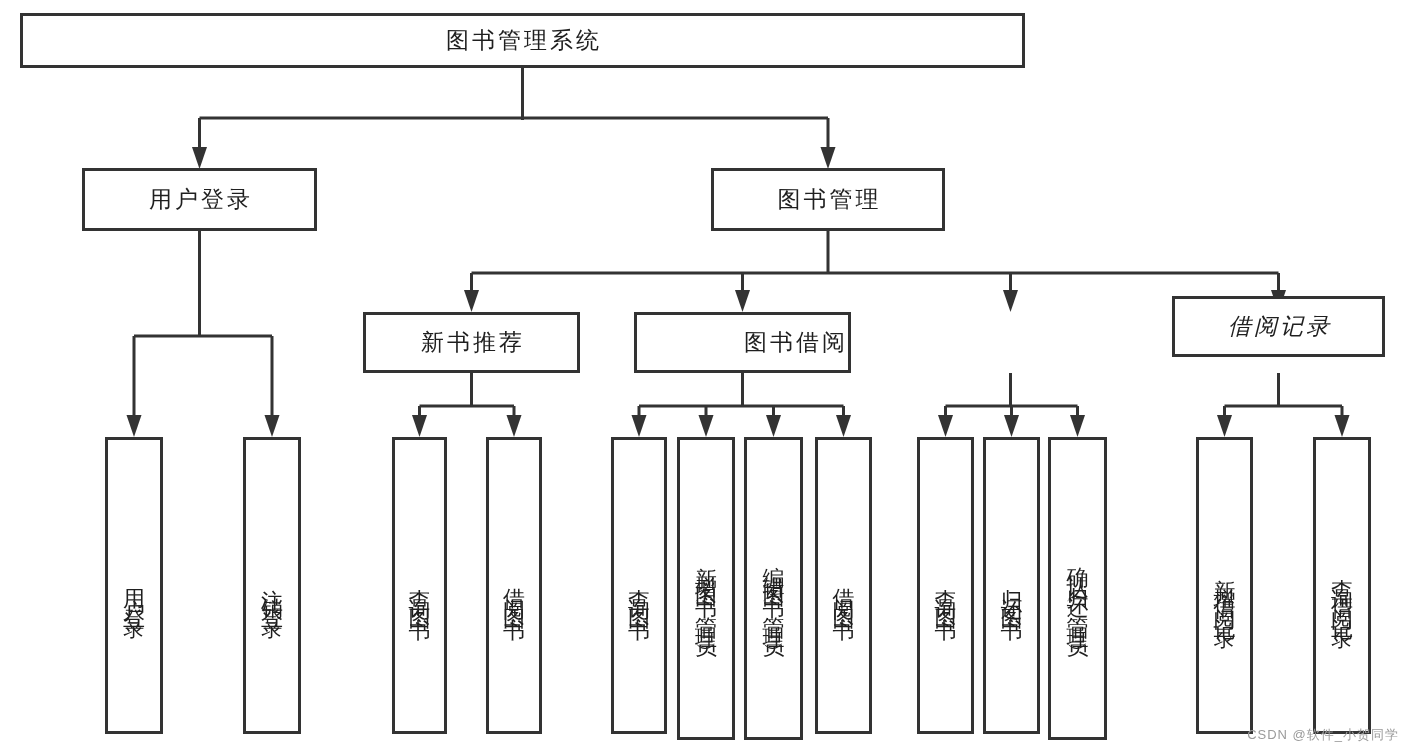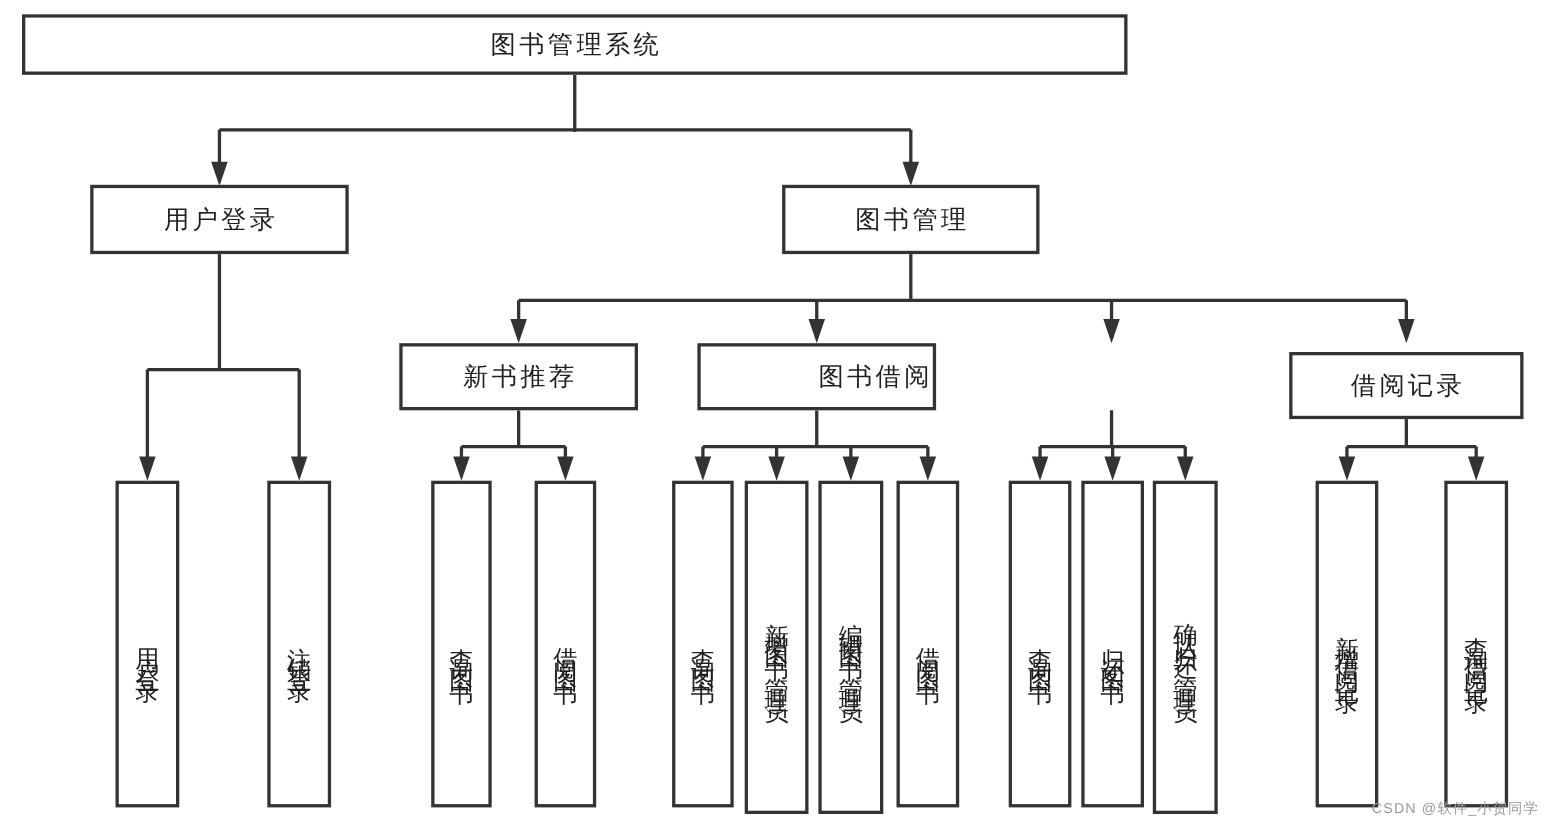--- a/index.html
+++ b/index.html
@@ -47,21 +47,21 @@
   }
 
   
   #b-root { left: 20px;  top: 13px;  width: 1005px; height: 55px; }
   #b-user { left: 82px;  top: 168px; width: 235px;  height: 63px; }
   #b-mgmt { left: 711px; top: 168px; width: 234px;  height: 63px; }
 
   #b-nb { left: 363px;  top: 312px; width: 217px; height: 61px; }
   #b-bw { left: 634px;  top: 312px; width: 217px; height: 61px; justify-content: flex-end; }
   #b-cu { left: 903px;  top: 312px; width: 215px; height: 61px; }
-  #b-rc { left: 1172px; top: 320px; width: 213px; height: 61px; }
+  #b-rc { left: 1172px; top: 296px; width: 213px; height: 61px; font-style: italic; }
 
   #v1  { left: 105px;  top: 437px; width: 58px; height: 297px; }
   #v2  { left: 243px;  top: 437px; width: 58px; height: 297px; }
   #v3  { left: 392px;  top: 437px; width: 55px; height: 297px; }
   #v4  { left: 486px;  top: 437px; width: 56px; height: 297px; }
   #v5  { left: 611px;  top: 437px; width: 56px; height: 297px; }
   #v6  { left: 677px;  top: 437px; width: 58px; height: 303px; }
   #v7  { left: 744px;  top: 437px; width: 59px; height: 303px; }
   #v8  { left: 815px;  top: 437px; width: 57px; height: 297px; }
   #v9  { left: 917px;  top: 437px; width: 57px; height: 297px; }

